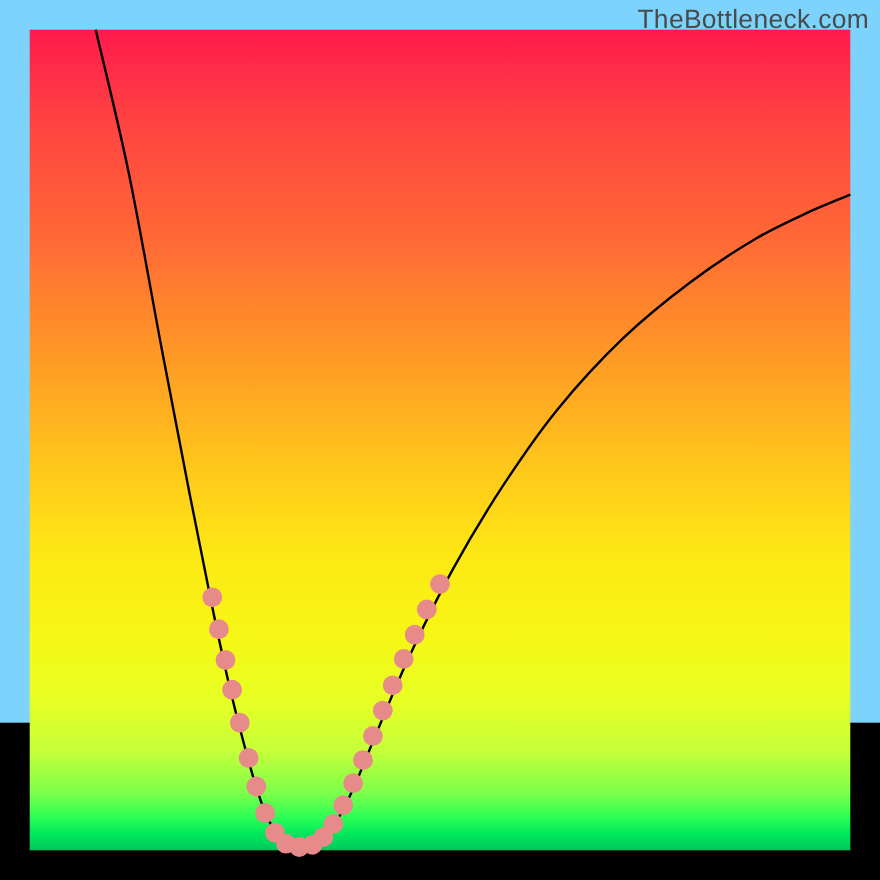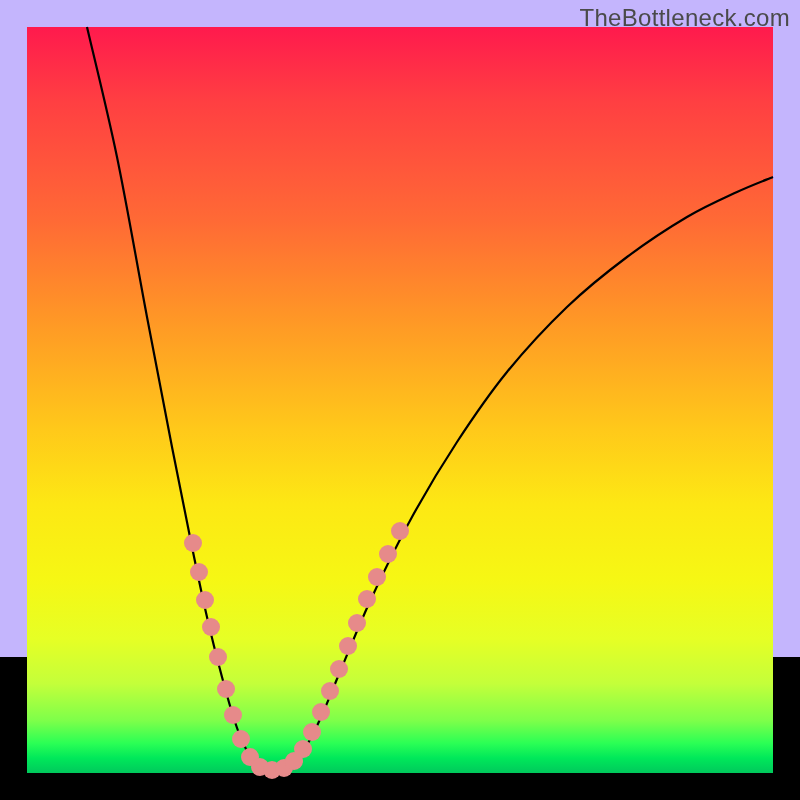--- a/index.html
+++ b/index.html
@@ -10,21 +10,21 @@
     overflow: hidden;
     background: #000;
     font-family: Arial, Helvetica, sans-serif;
   }
   .frame {
     position: absolute;
     left: 0;
     top: 0;
     width: 800px;
     height: 657px;
-    background: #c4b5fd;
+    background: #7dd3fc;
   }
   .plot-area {
     position: absolute;
     left: 27px;
     top: 27px;
     width: 746px;
     height: 746px;
     
     background: linear-gradient(
       to bottom,

